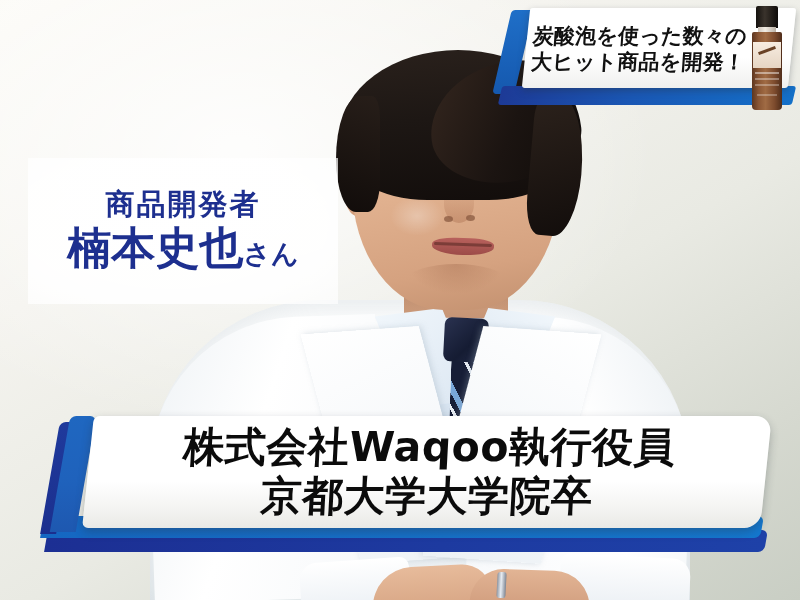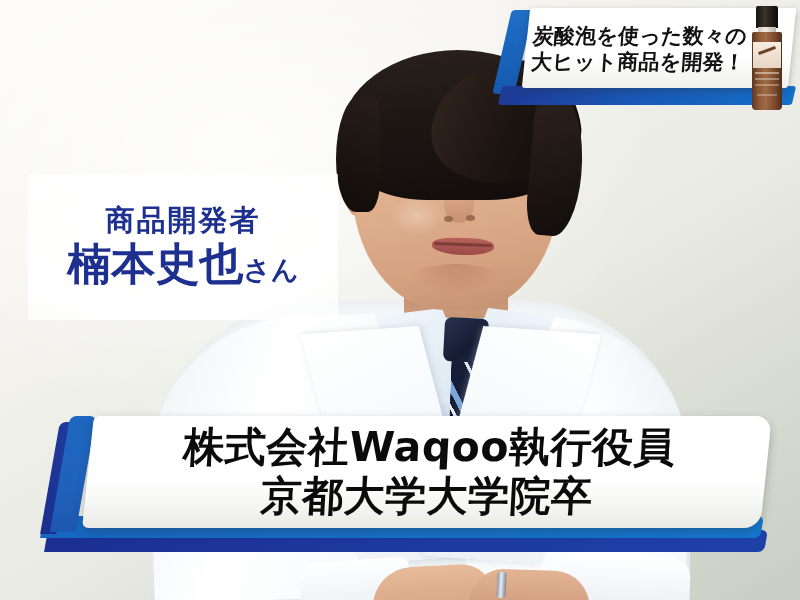--- a/index.html
+++ b/index.html
@@ -271,21 +271,21 @@
     content:""; position:absolute; left:5px; top:7px; width:18px; height:3px;
     background:#6a4226; transform:rotate(-20deg);
   }
   .bottle .txt1{ position:absolute; left:5px; top:66px; width:24px; height:2px; background:rgba(255,255,255,.45); }
   .bottle .txt2{ position:absolute; left:5px; top:72px; width:24px; height:2px; background:rgba(255,255,255,.35); }
   .bottle .txt3{ position:absolute; left:5px; top:78px; width:24px; height:2px; background:rgba(255,255,255,.3); }
   .bottle .txt4{ position:absolute; left:7px; top:88px; width:20px; height:2px; background:rgba(255,255,255,.28); }
 
   
   .name-block{
-    position:absolute; left:28px; top:174px; width:310px; height:146px;
+    position:absolute; left:28px; top:158px; width:310px; height:146px;
     background:
       radial-gradient(115% 120% at 46% 48%, rgba(255,255,255,.97) 0%, rgba(255,255,255,.93) 44%, rgba(255,255,255,.55) 72%, rgba(255,255,255,0) 100%);
     display:flex; flex-direction:column; align-items:center; justify-content:center;
     gap:2px;
   }
   .name-block .role{
     font-size:29px; font-weight:900; color:#1d2f8f;
     letter-spacing:2px; line-height:1.1;
   }
   .name-block .fullname{

